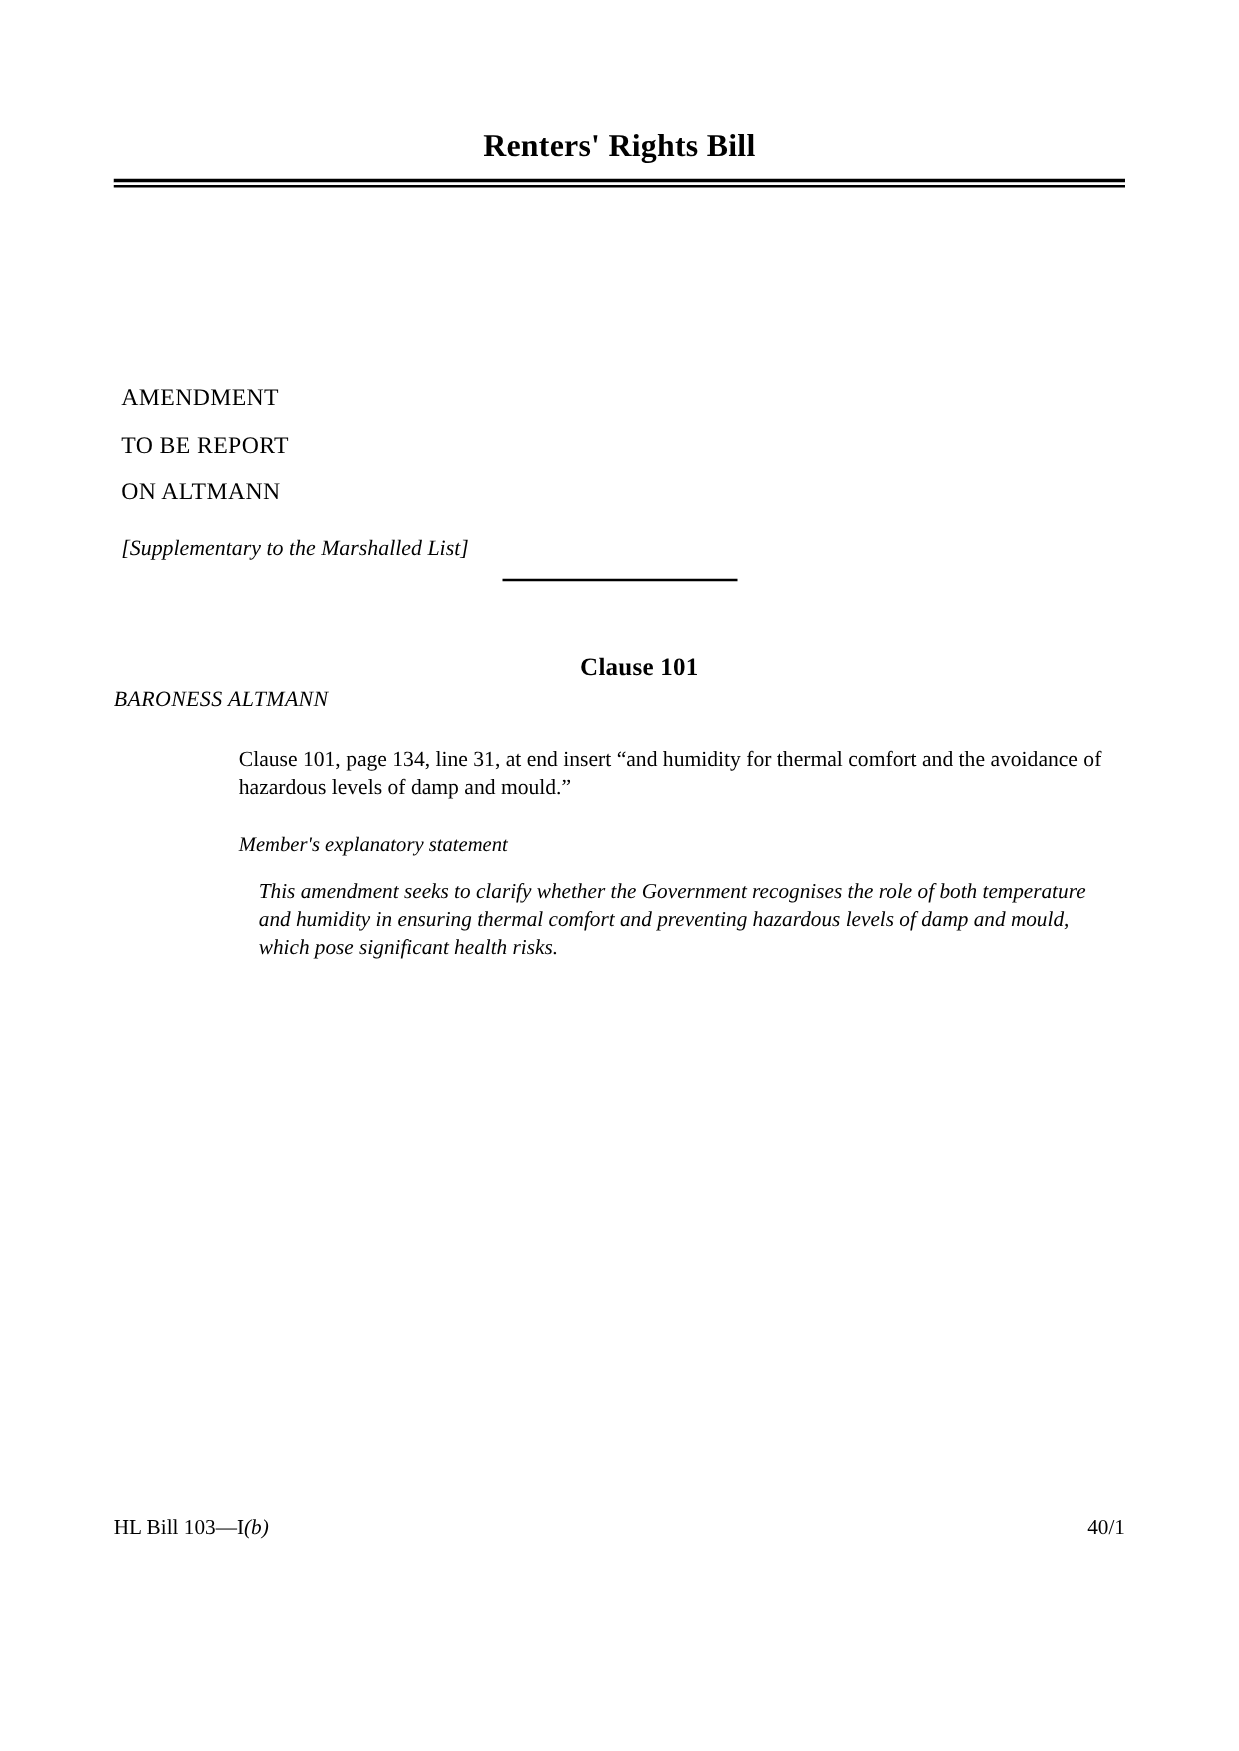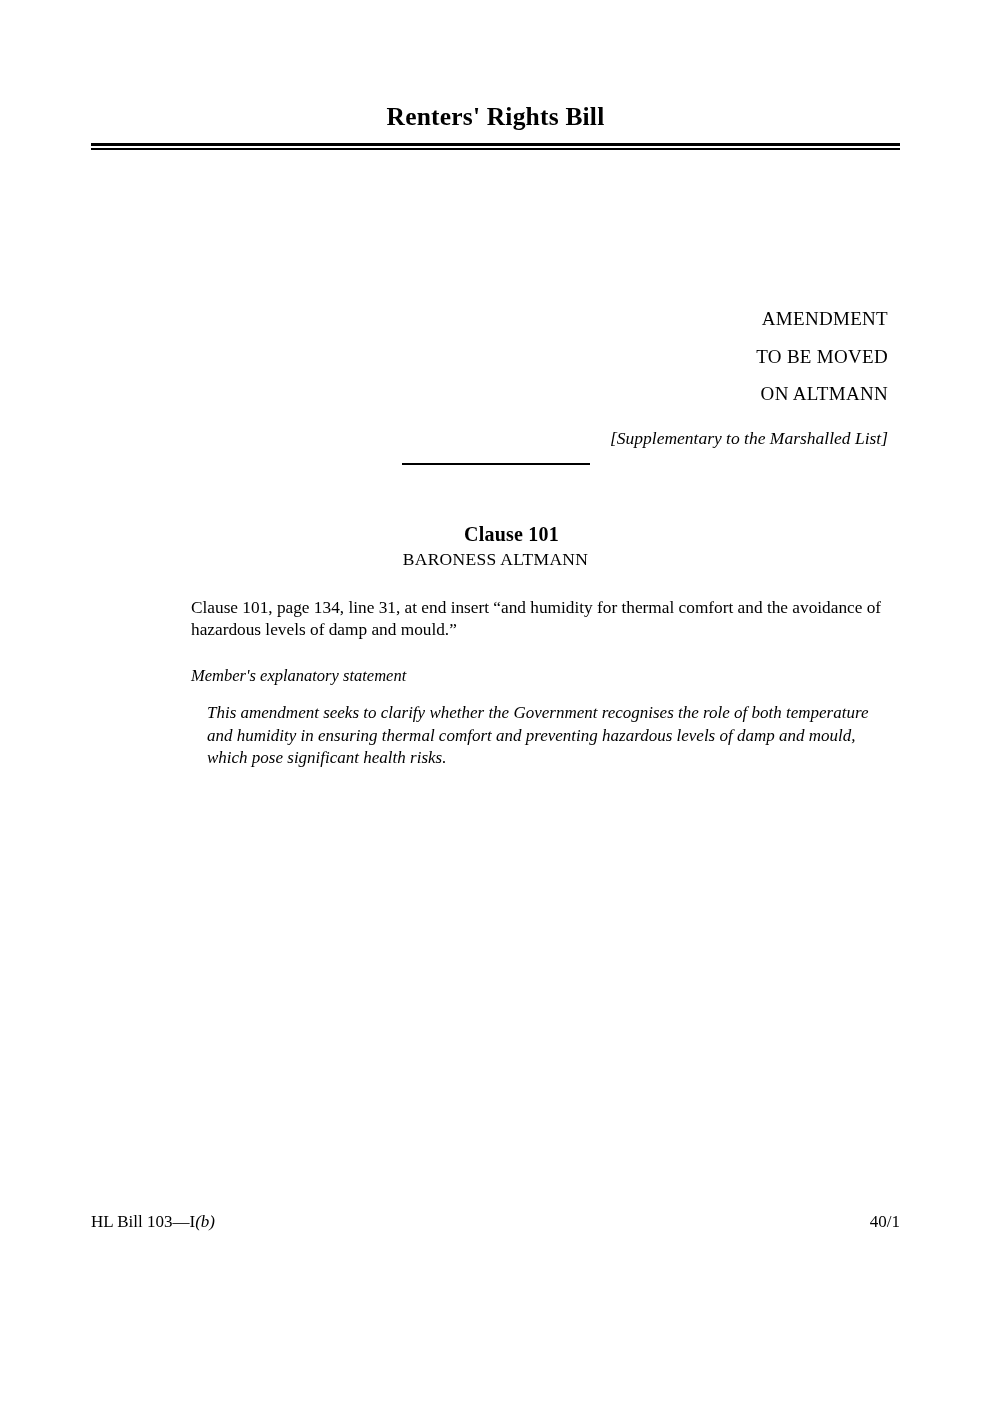--- a/index.html
+++ b/index.html
@@ -54,24 +54,24 @@
   }
   .double-rule .rule-thin {
     height: 1.5px;
     background: #000000;
     width: 100%;
   }
 
   
   .heading-block {
     position: absolute;
-    left: 79px;
+    left: 97px;
     top: 300px;
     width: 809px;
-    text-align: right;
+    text-align: left;
   }
   .heading-line {
     font-size: 19px;
     line-height: 37.5px;
     letter-spacing: 0.3px;
     margin: 0;
   }
   .heading-sub {
     font-size: 17.5px;
     font-style: italic;
@@ -106,24 +106,24 @@
     font-size: 20px;
     font-weight: bold;
     letter-spacing: 0.2px;
     margin: 16px;
   }
   .mover-name {
     position: absolute;
     left: 91px;
     top: 549px;
     width: 809px;
-    text-align: center;
     font-size: 17.5px;
     letter-spacing: 0.3px;
     margin: 0;
+    font-style: italic;
   }
 
   
   .body-block {
     position: absolute;
     left: 191px;
     top: 597px;
     width: 710px;
   }
   .amendment-text {
@@ -176,21 +176,21 @@
     <h1 class="doc-title">Renters' Rights Bill</h1>
     <div class="double-rule">
       <div class="rule-thick"></div>
       <div class="rule-gap"></div>
       <div class="rule-thin"></div>
     </div>
   </div>
 
   <div class="heading-block">
     <p class="heading-line">AMENDMENT</p>
-    <p class="heading-line">TO BE MOVED</p>
+    <p class="heading-line">TO BE REPORT</p>
     <p class="heading-line">ON ALTMANN</p>
     <p class="heading-sub">[Supplementary to the Marshalled List]</p>
   </div>
 
   <div class="short-rule-wrap">
     <span class="short-rule"></span>
   </div>
 
   <p class="clause-heading">Clause 101</p>
   <p class="mover-name">BARONESS ALTMANN</p>

